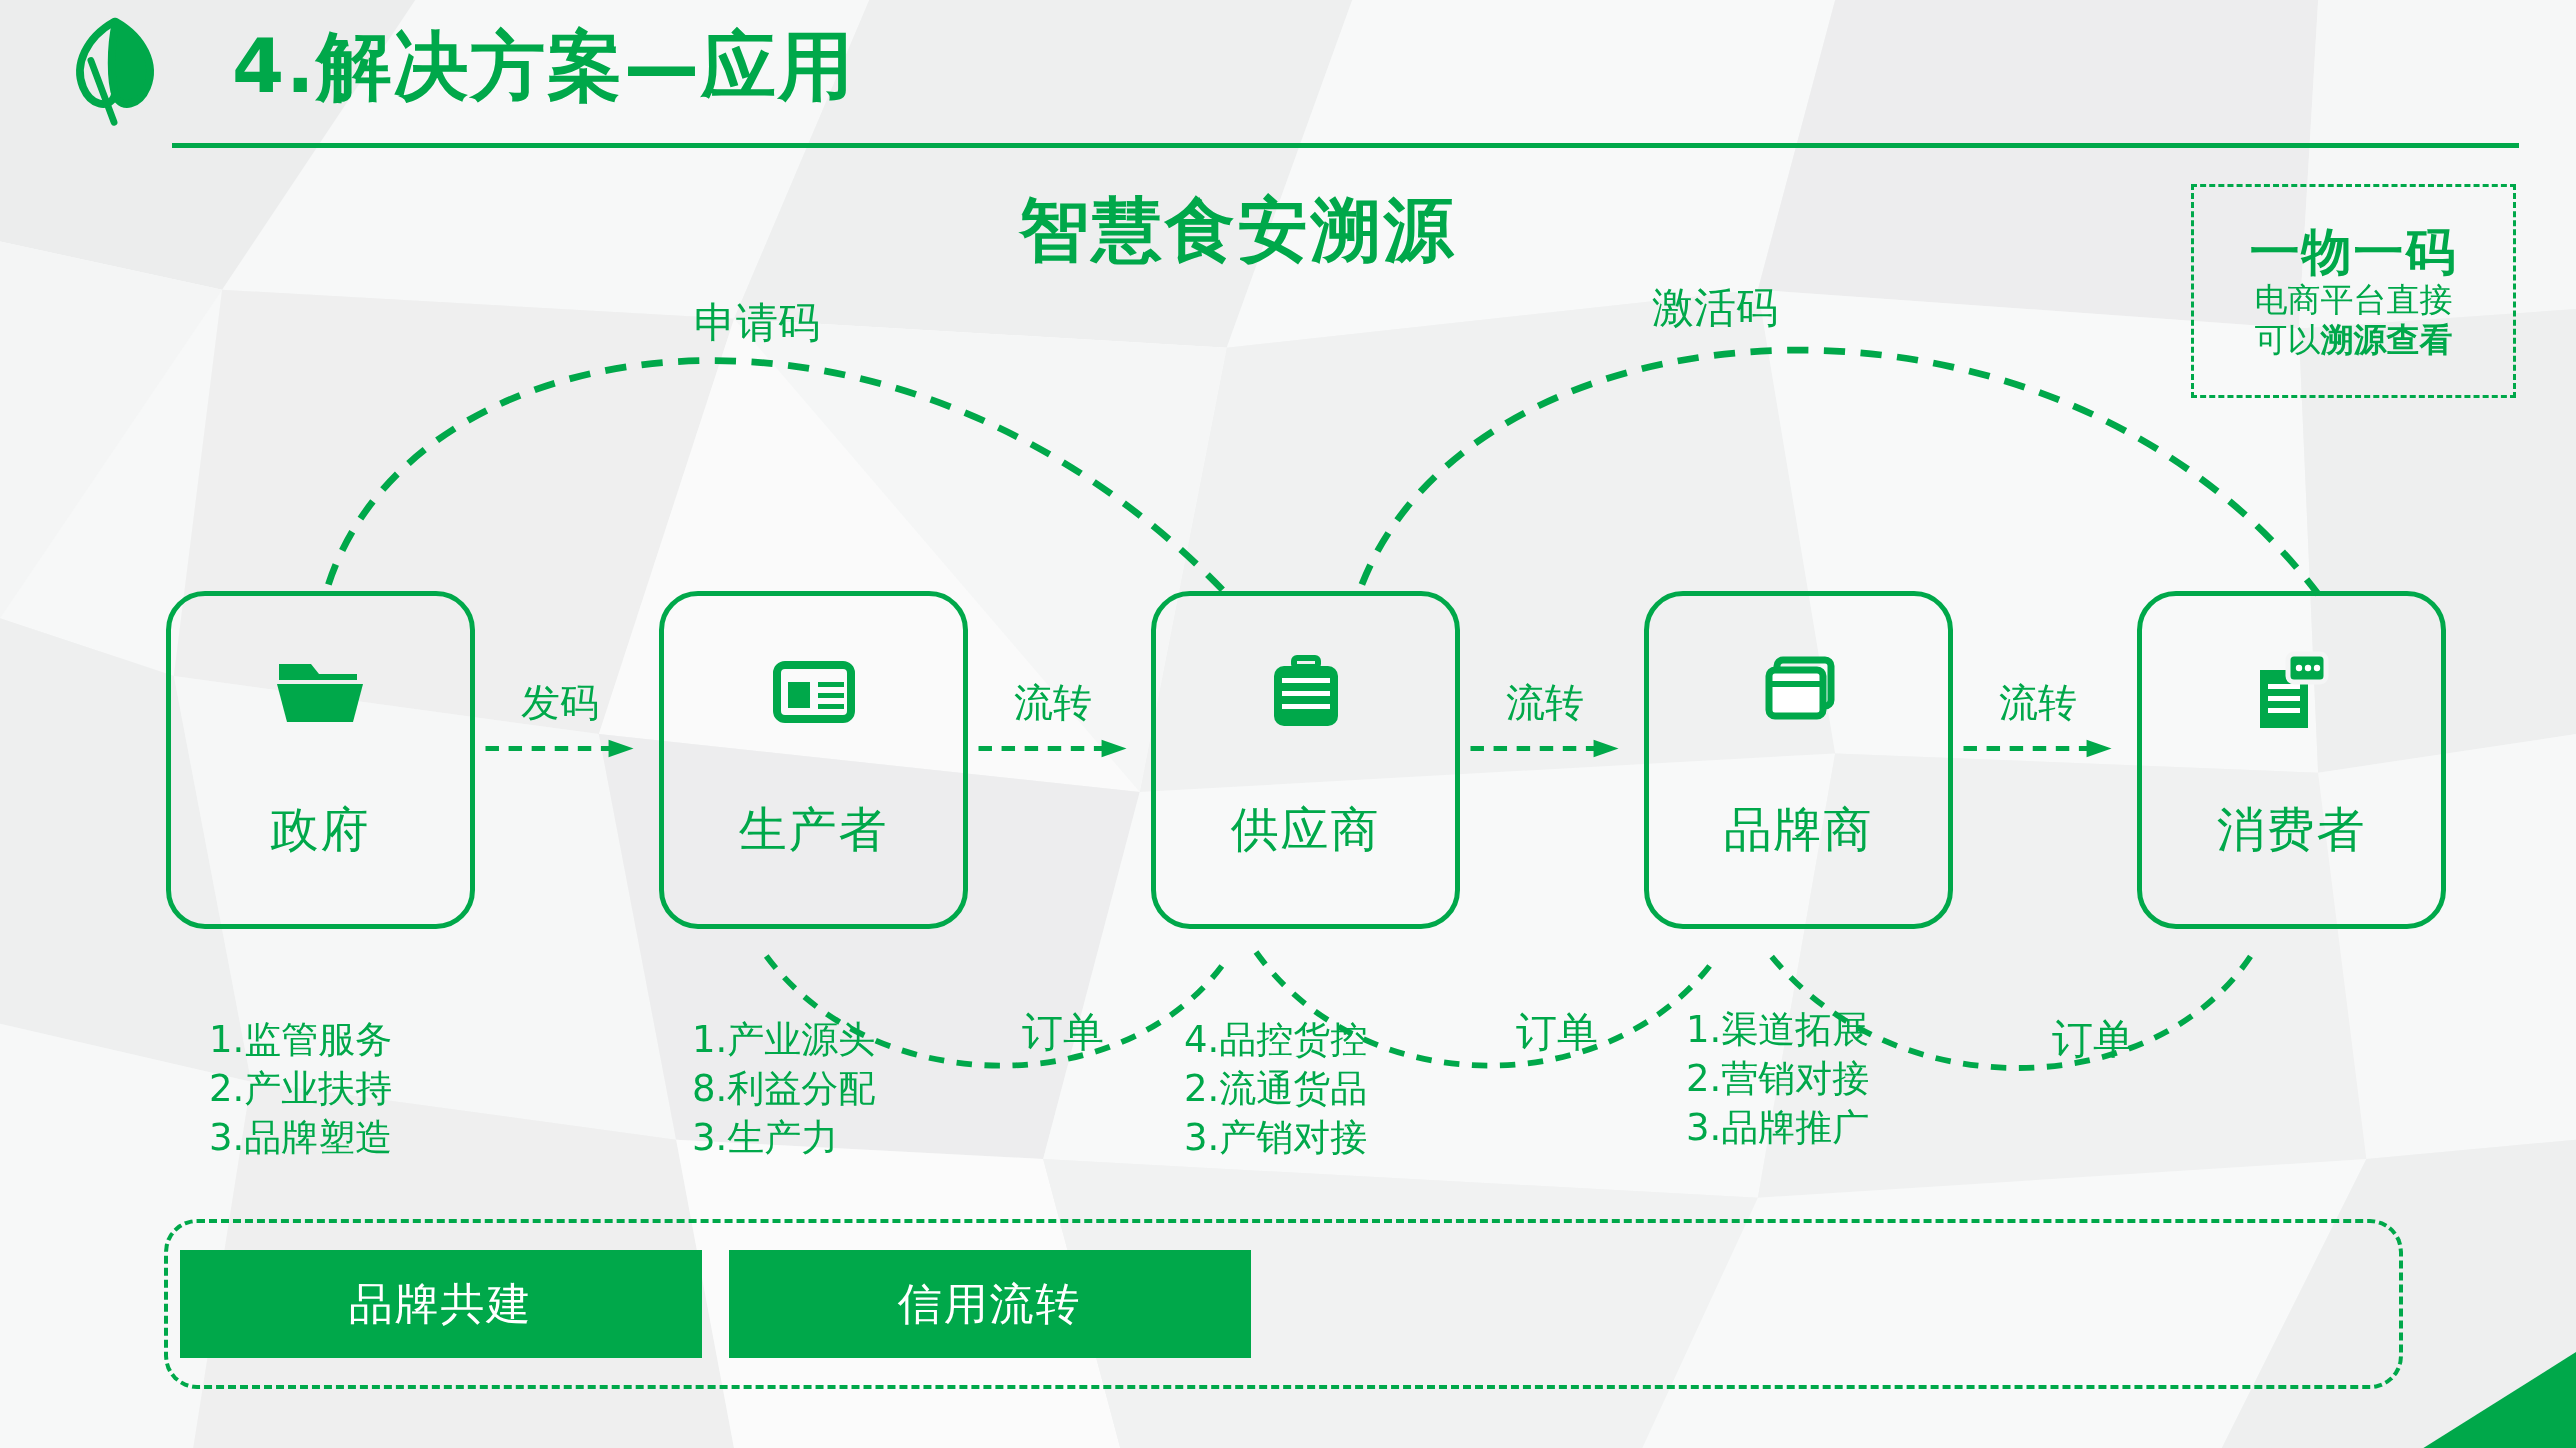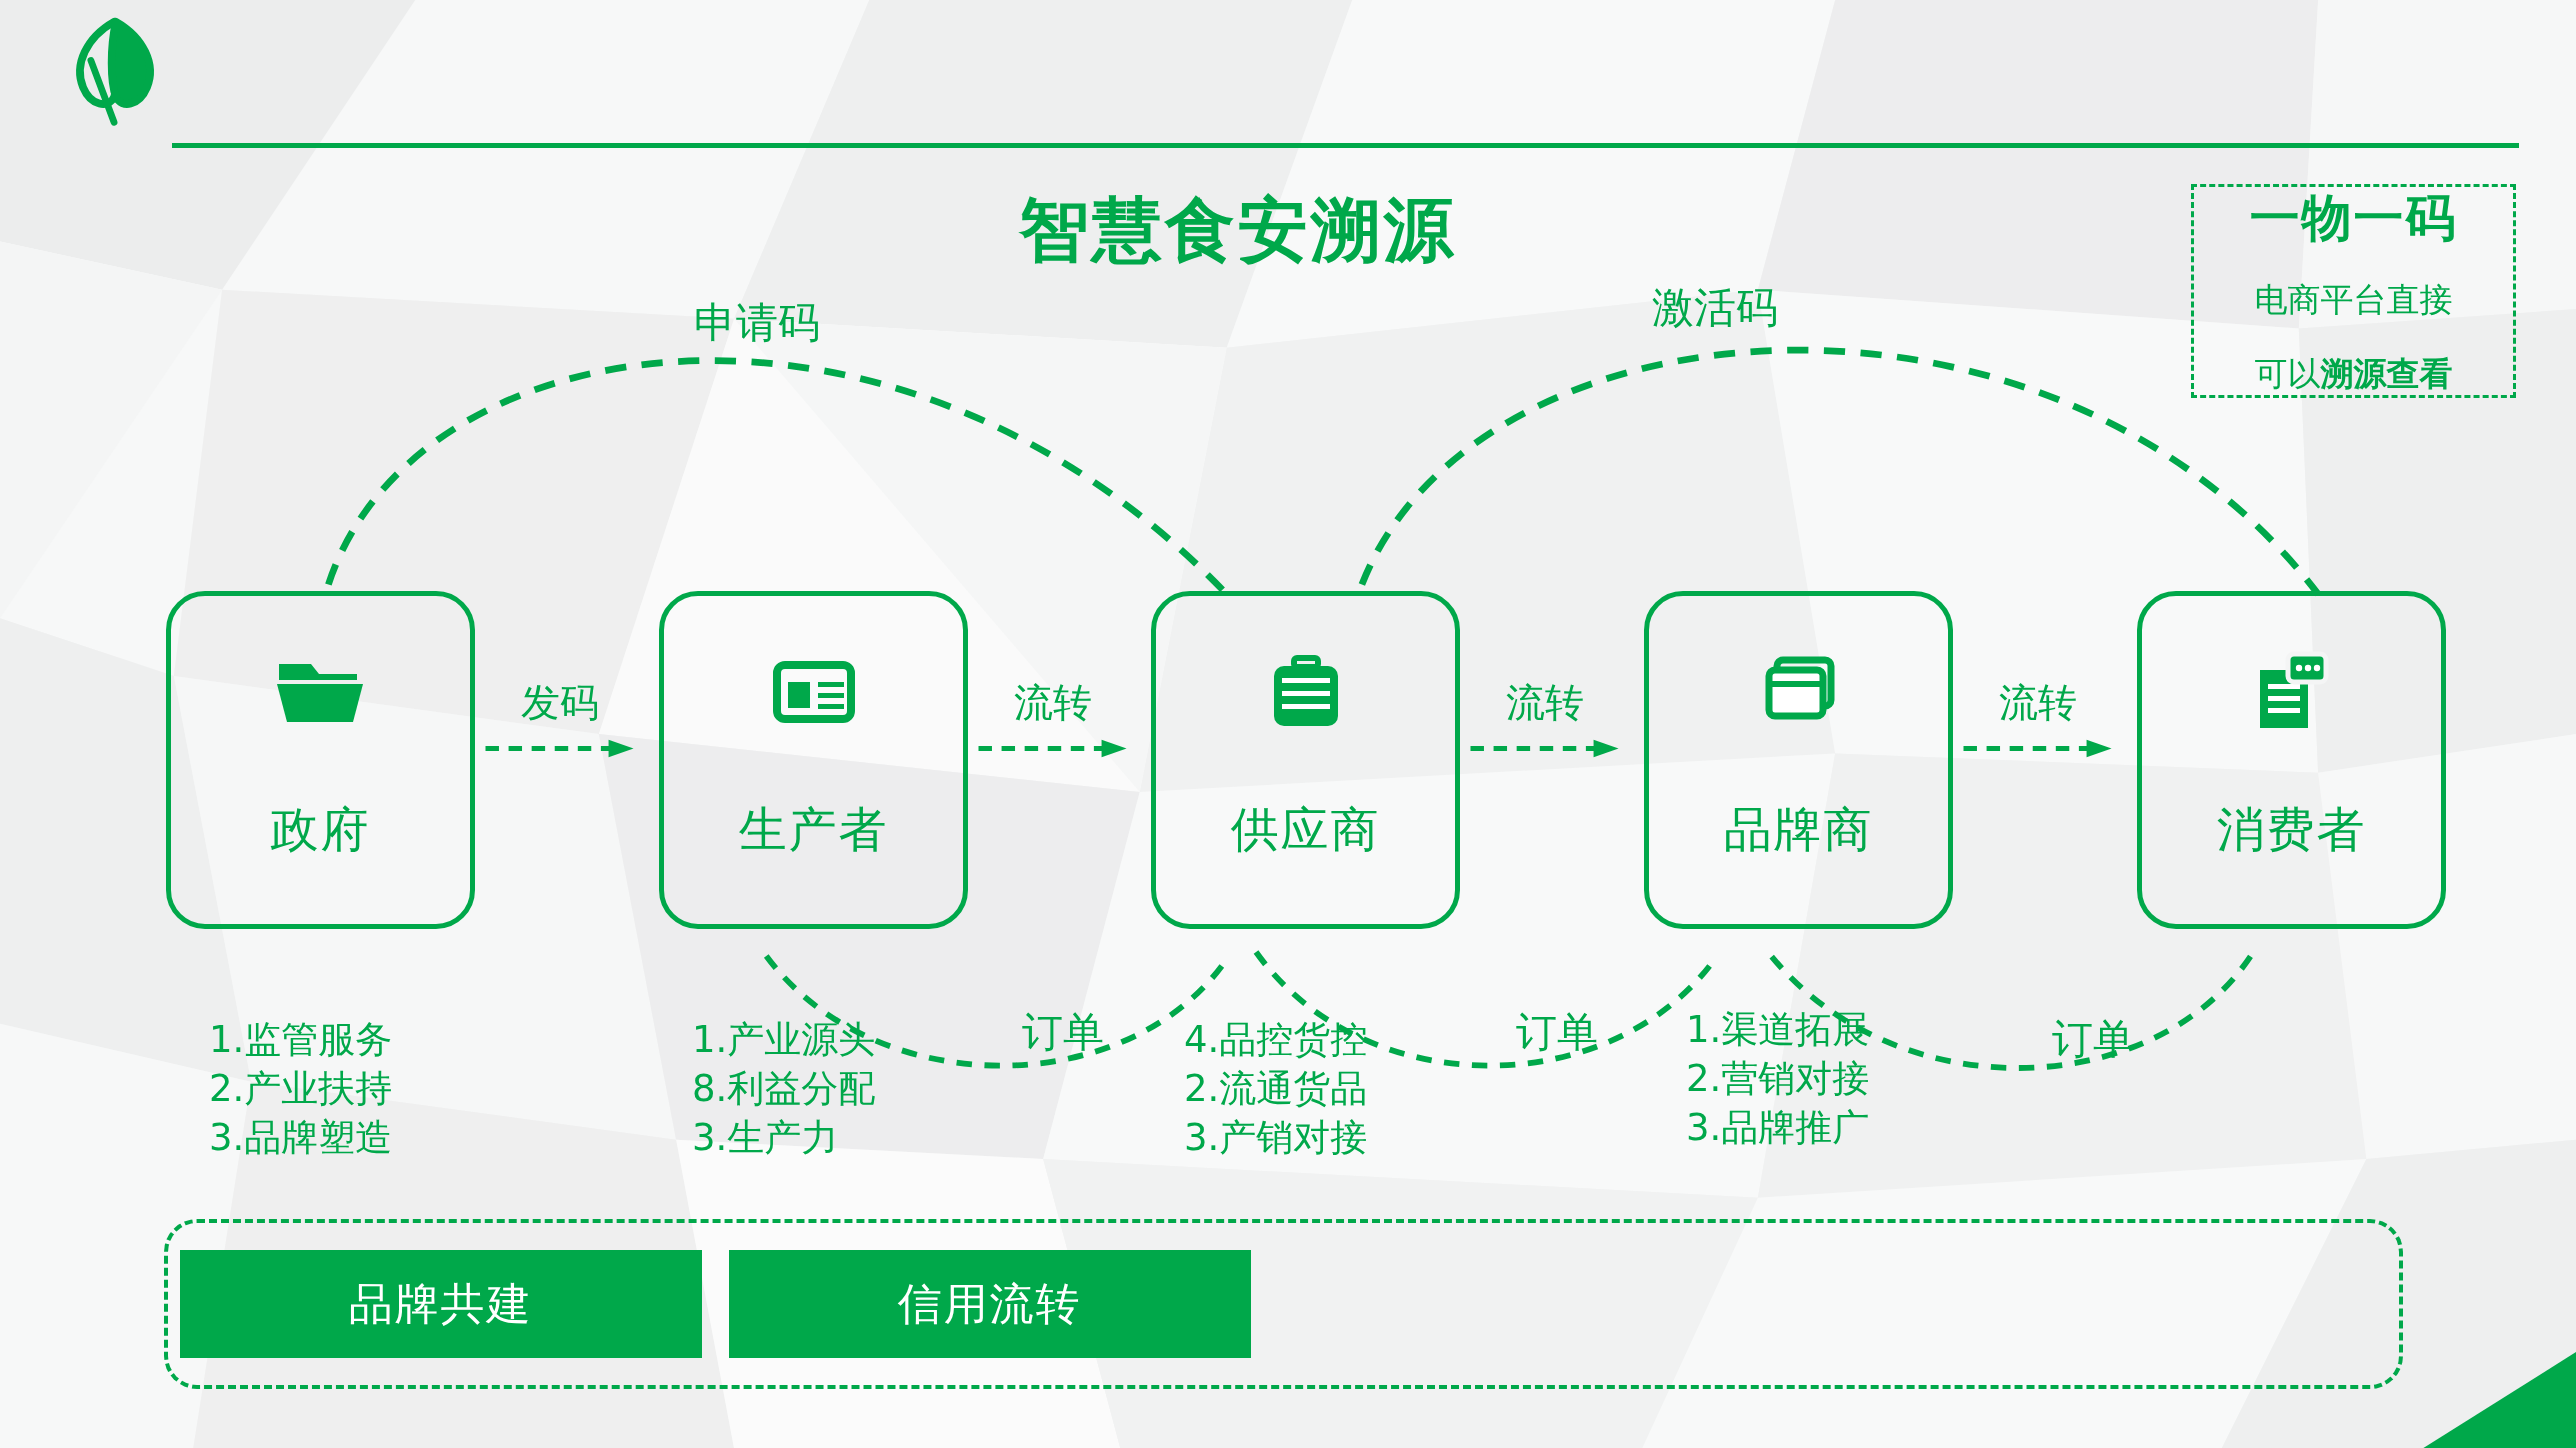--- a/index.html
+++ b/index.html
@@ -30,21 +30,21 @@
     position:absolute;left:1019px;top:184px;
     font-size:70px;font-weight:bold;color:#00a84a;letter-spacing:2.9px;
     font-family:"DejaVu Sans","Liberation Sans",sans-serif;
     white-space:nowrap;z-index:6;
   }
 
   
   #callout{
     position:absolute;left:2191px;top:184px;width:325px;height:214px;
     border:3.9px dashed #00a84a;box-sizing:border-box;z-index:6;
-    display:flex;flex-direction:column;align-items:center;justify-content:space-between;
+    display:flex;flex-direction:column;align-items:center;justify-content:center;
     padding-top:3.9px;
   }
   #callout .big{
     font-size:50px;font-weight:bold;color:#00a84a;letter-spacing:1.9px;line-height:1.1;
     font-family:"DejaVu Sans","Liberation Sans",sans-serif;
   }
   #callout .sm{
     font-size:33px;color:#00a84a;line-height:1.24;letter-spacing:0px;white-space:nowrap;
     font-family:"DejaVu Sans","Liberation Sans",sans-serif;
   }
@@ -149,20 +149,21 @@
   <polygon points="0,250 230,300 0,640" fill="#f4f5f5"></polygon>
   <polygon points="1270,360 1180,820 760,330" fill="#f5f6f6"></polygon>
 </svg>
 
 <div id="header">
   <svg id="logo" viewBox="0 0 120 120">
     <path d="M58 112 L34 48" stroke="#00a84a" stroke-width="7" fill="none" stroke-linecap="round"></path>
     <path d="M58 8 C30 24 16 52 26 76 C34 95 52 98 58 86 C64 70 64 34 58 8 Z" fill="none" stroke="#00a84a" stroke-width="8" stroke-linejoin="round"></path>
     <path d="M60 8 C88 24 102 52 92 76 C84 95 66 98 60 86 C54 70 54 34 60 8 Z" fill="#00a84a" stroke="#00a84a" stroke-width="8" stroke-linejoin="round"></path>
   </svg>
+  <div id="title">4.解决方案—应用</div>
   <div id="header-rule"></div>
 </div>
 
 <div id="main-title">智慧食安溯源</div>
 
 <div id="callout">
   <div class="big">一物一码</div>
   <div class="sm">电商平台直接</div>
   <div class="sm"><span>可以</span><b>溯源查看</b></div>
 </div>

